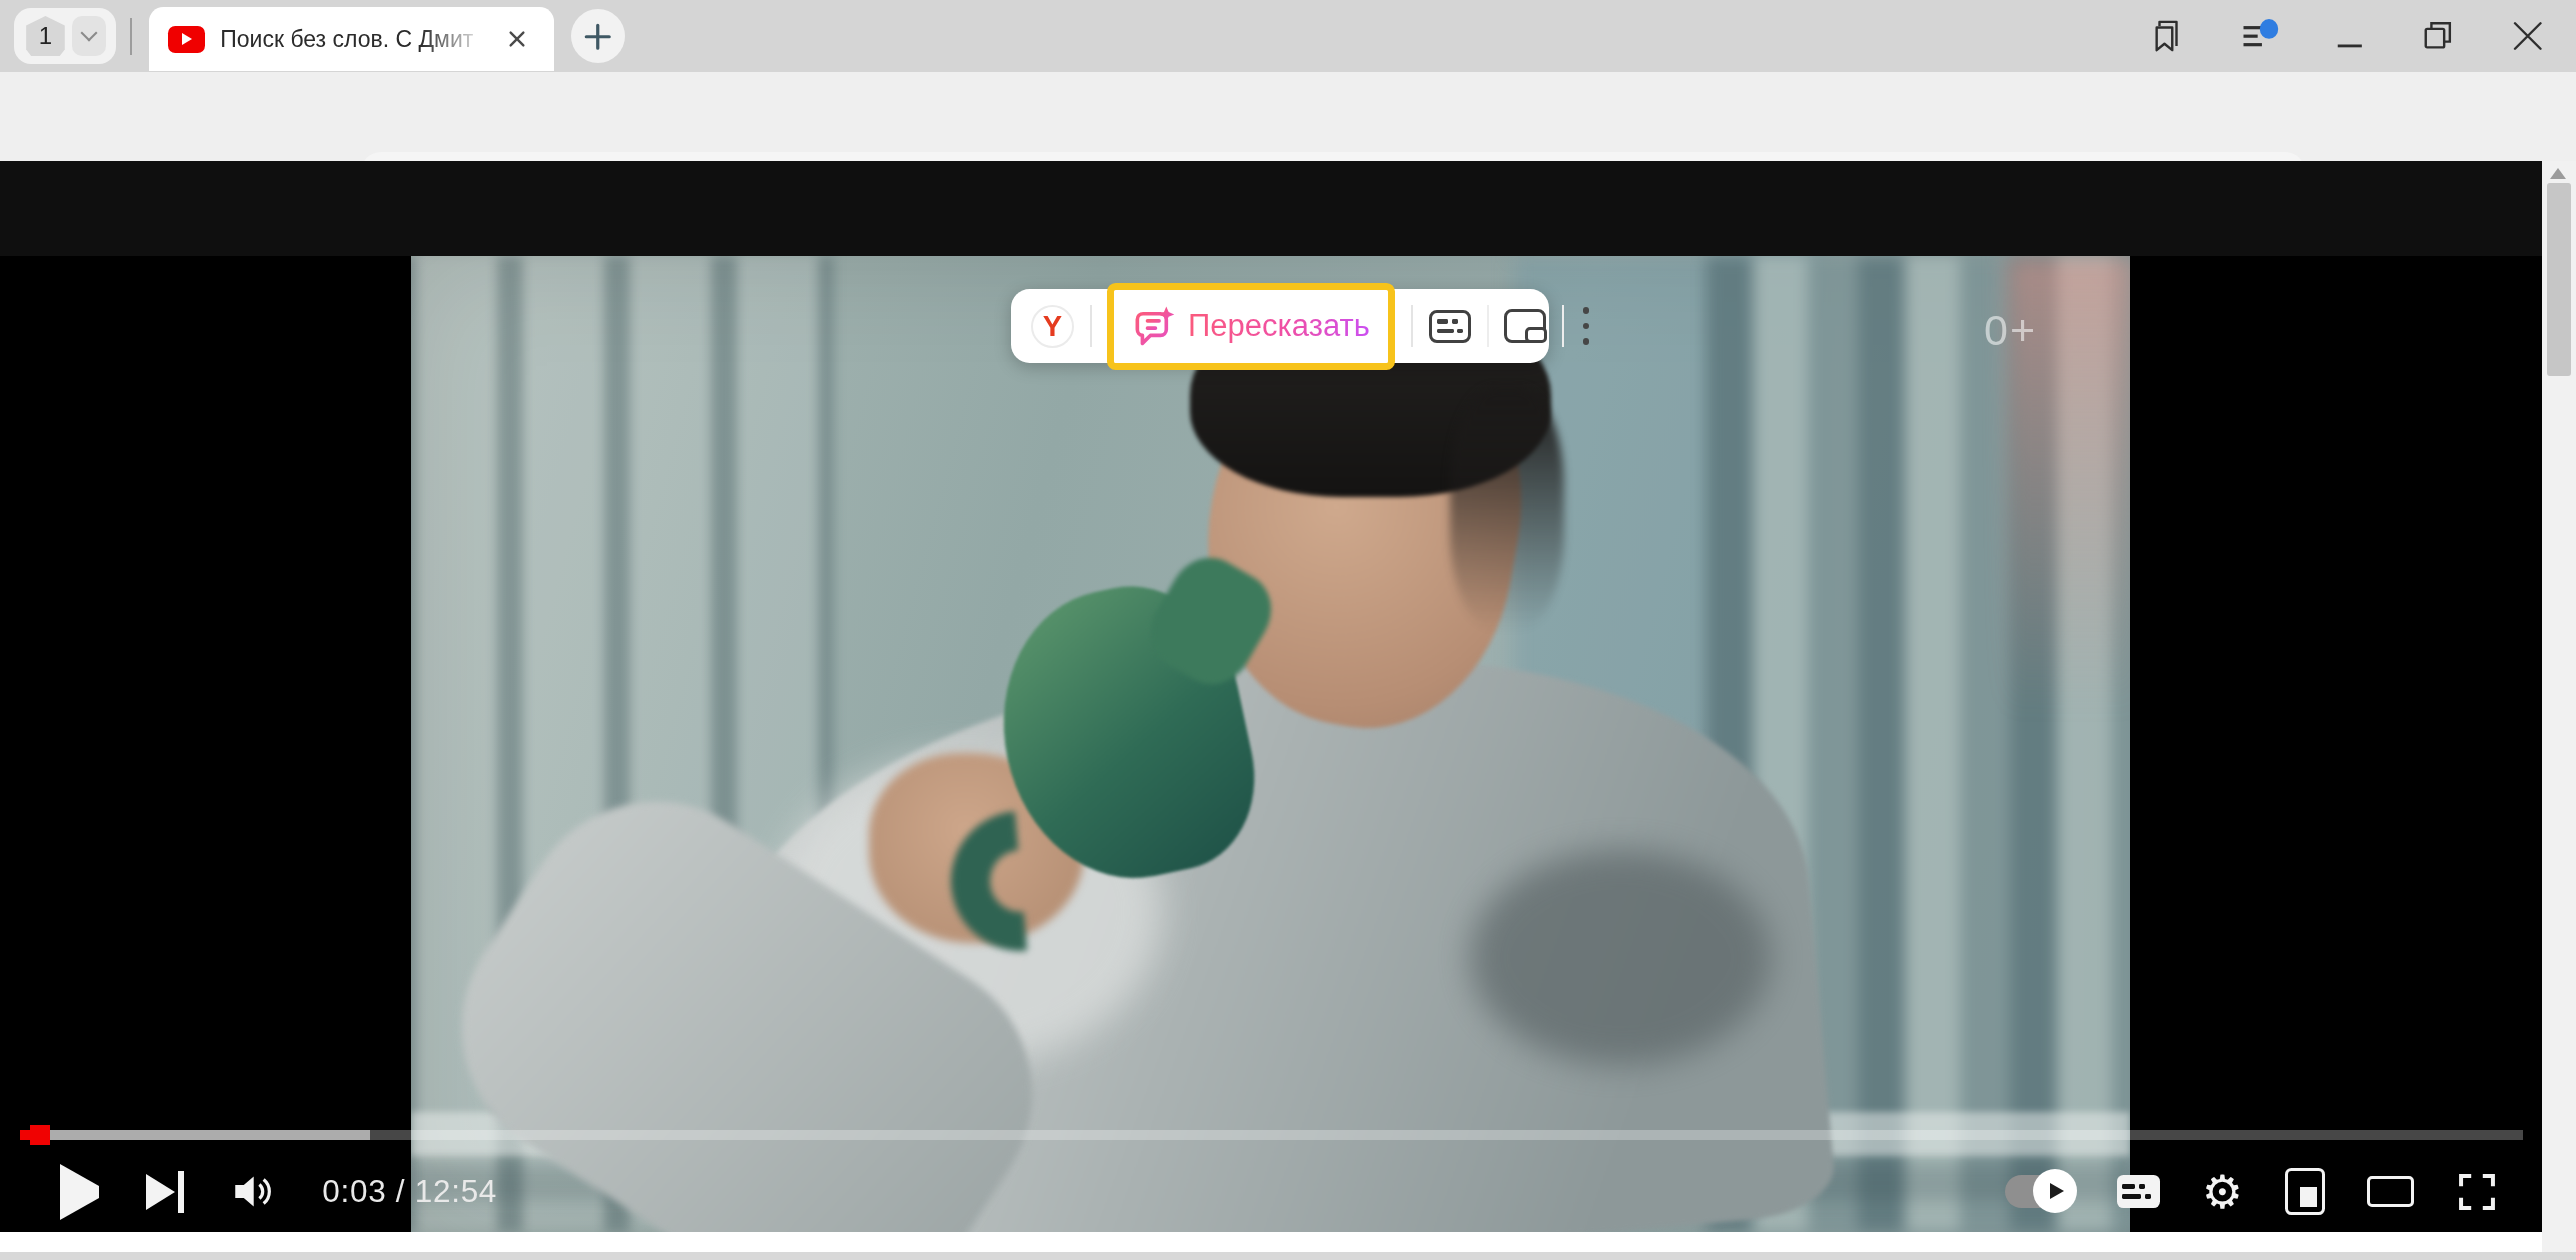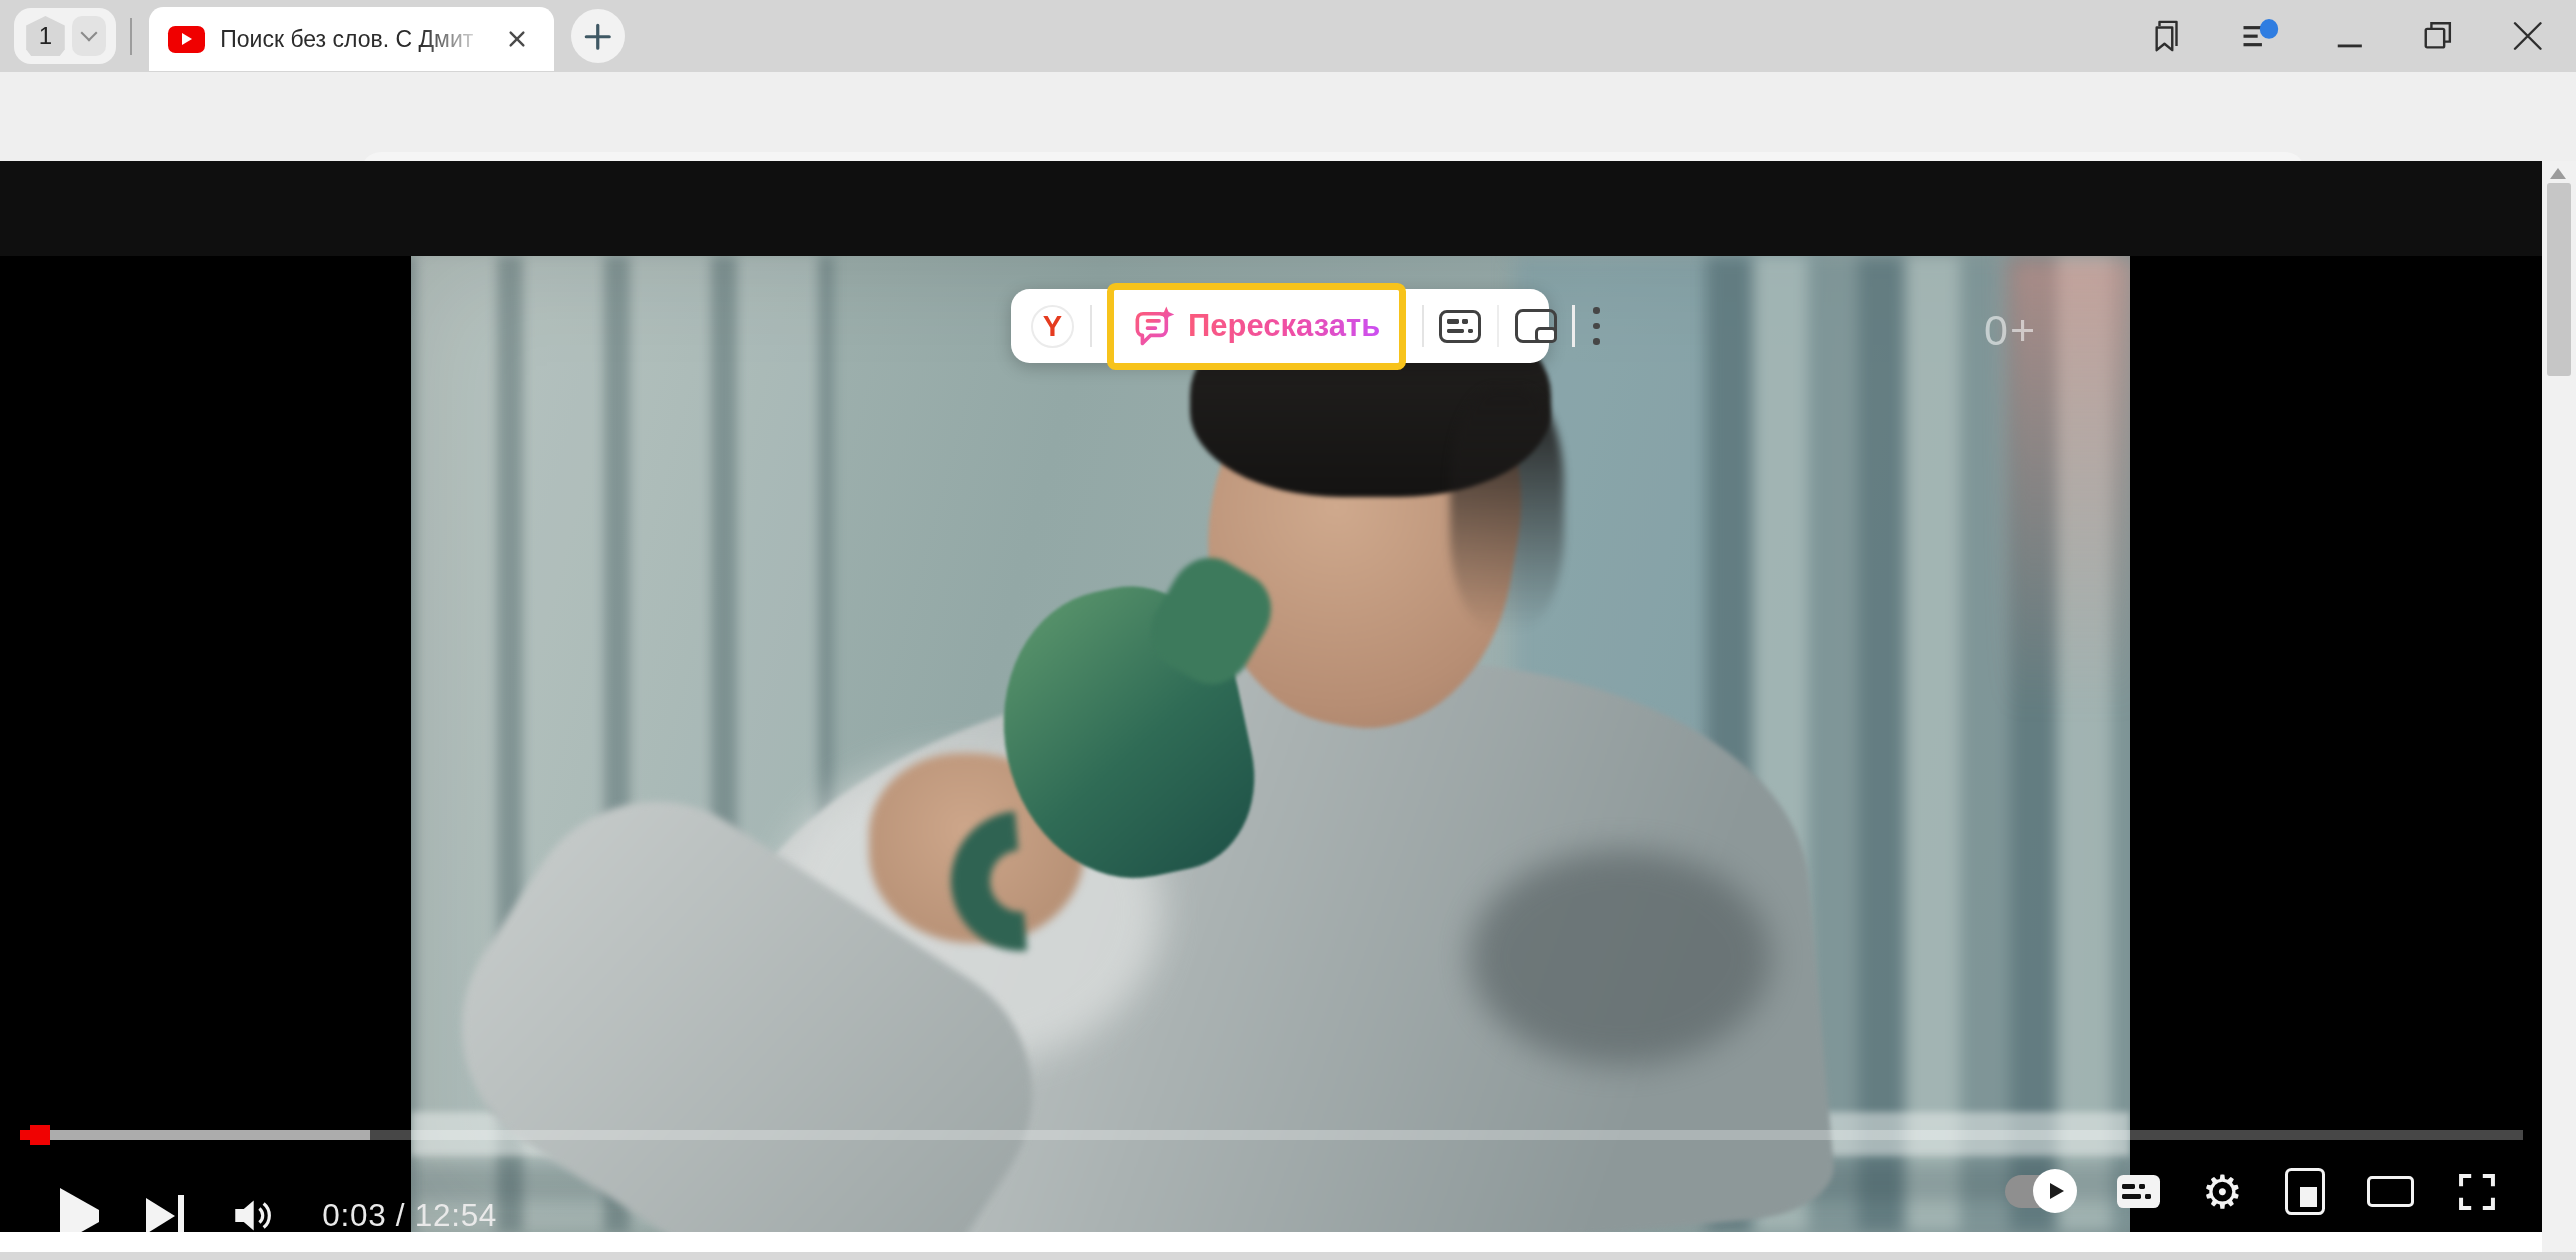--- a/index.html
+++ b/index.html
@@ -115,40 +115,40 @@
       border-top-color:transparent; border-right-color:transparent; transform:rotate(40deg); filter:blur(3.6px); }
 
   .overlay-bar { position:absolute; left:1011px; top:33px; width:538px; height:74px; background:#fff; border-radius:18.6px;
       display:flex; align-items:center; padding:0 20px; box-shadow:0 4.3px 17px rgba(0,0,0,.22); }
   .y-circle { width:43px; height:43px; border:2.1px solid #ebebeb; border-radius:50%; display:flex; align-items:center; justify-content:center;
       color:#e53b1f; font-size:29px; font-weight:700; flex:none; }
   .ov-sep { width:2.1px; height:42px; background:#e4e4e4; margin:0 15.7px; flex:none; }
   .ov-sep.lite { background:#ededed; }
   .resay { height:87px; margin:-13px 0; border:7.9px solid #f7c31b; border-radius:8.6px; background:#fff;
       display:flex; align-items:center; justify-content:center; gap:13px; padding:0 18.6px; flex:none; }
-  .resay-label { font-size:31px; font-weight:700;
+  .resay-label { font-size:31px; font-weight:400;
       background:linear-gradient(90deg,#fa5a7d 0%,#ef4fa6 55%,#cb4ff2 100%);
       -webkit-background-clip:text; background-clip:text; color:transparent; white-space:nowrap; }
   .cc-ico { width:42px; height:33px; border:3.2px solid #414141; border-radius:7.9px; display:flex; flex-direction:column;
       justify-content:center; gap:5px; padding:0 5px; flex:none; }
   .cc-ico .r { display:flex; gap:3.6px; }
   .cc-ico .r i { height:4.3px; background:#414141; border-radius:1.4px; }
   .pip-ico { width:42px; height:34px; border:3.2px solid #414141; border-radius:7.9px; position:relative; flex:none; }
   .pip-ico i { position:absolute; right:-3.2px; bottom:-3.2px; width:21.5px; height:16.5px; border:3.2px solid #414141; border-radius:5px; background:#fff; }
   .ov-dots { display:flex; flex-direction:column; gap:9.3px; margin-left:2.9px; flex:none; }
   .ov-dots i { width:6.4px; height:6.4px; border-radius:50%; background:#464646; }
 
   .rating { position:absolute; left:1984px; top:50px; font-size:43px; font-weight:300; color:rgba(255,255,255,.55); letter-spacing:2.1px; }
 
   .progress { position:absolute; left:20px; top:874px; width:2503px; height:10px; background:rgba(255,255,255,.28); }
   .prog-buffer { position:absolute; left:0; top:0; height:100%; background:rgba(255,255,255,.55); }
   .prog-played { position:absolute; left:0; top:0; height:100%; background:#f00202; }
   .prog-scrub { position:absolute; left:10px; top:-5px; width:20px; height:20px; background:#f00202; }
 
-  .ctrl-left { position:absolute; left:60px; top:920px; height:79px; display:flex; align-items:center; gap:47px; }
+  .ctrl-left { position:absolute; left:60px; top:896px; height:79px; display:flex; align-items:center; gap:47px; }
   .play-tri { width:0; height:0; border-left:39px solid #f3f3f3; border-top:22px solid transparent; border-bottom:22px solid transparent; }
   .next-ico { display:flex; align-items:center; }
   .next-ico b { width:0; height:0; border-left:29px solid #f3f3f3; border-top:18.6px solid transparent; border-bottom:18.6px solid transparent; }
   .next-ico i { width:6.4px; height:42px; background:#f3f3f3; margin-left:2.9px; }
   .time { font-size:31.5px; color:#e9e9e9; letter-spacing:0.7px; }
 
   .ctrl-right { position:absolute; right:44px; top:896px; height:79px; display:flex; align-items:center; gap:42px; }
   .auto-tgl { width:70px; height:33px; background:#8f8f8f; border-radius:16.5px; position:relative; }
   .auto-tgl .knob { position:absolute; right:-2.1px; top:-5.7px; width:44px; height:44px; background:#fff; border-radius:50%;
       display:flex; align-items:center; justify-content:center; }

